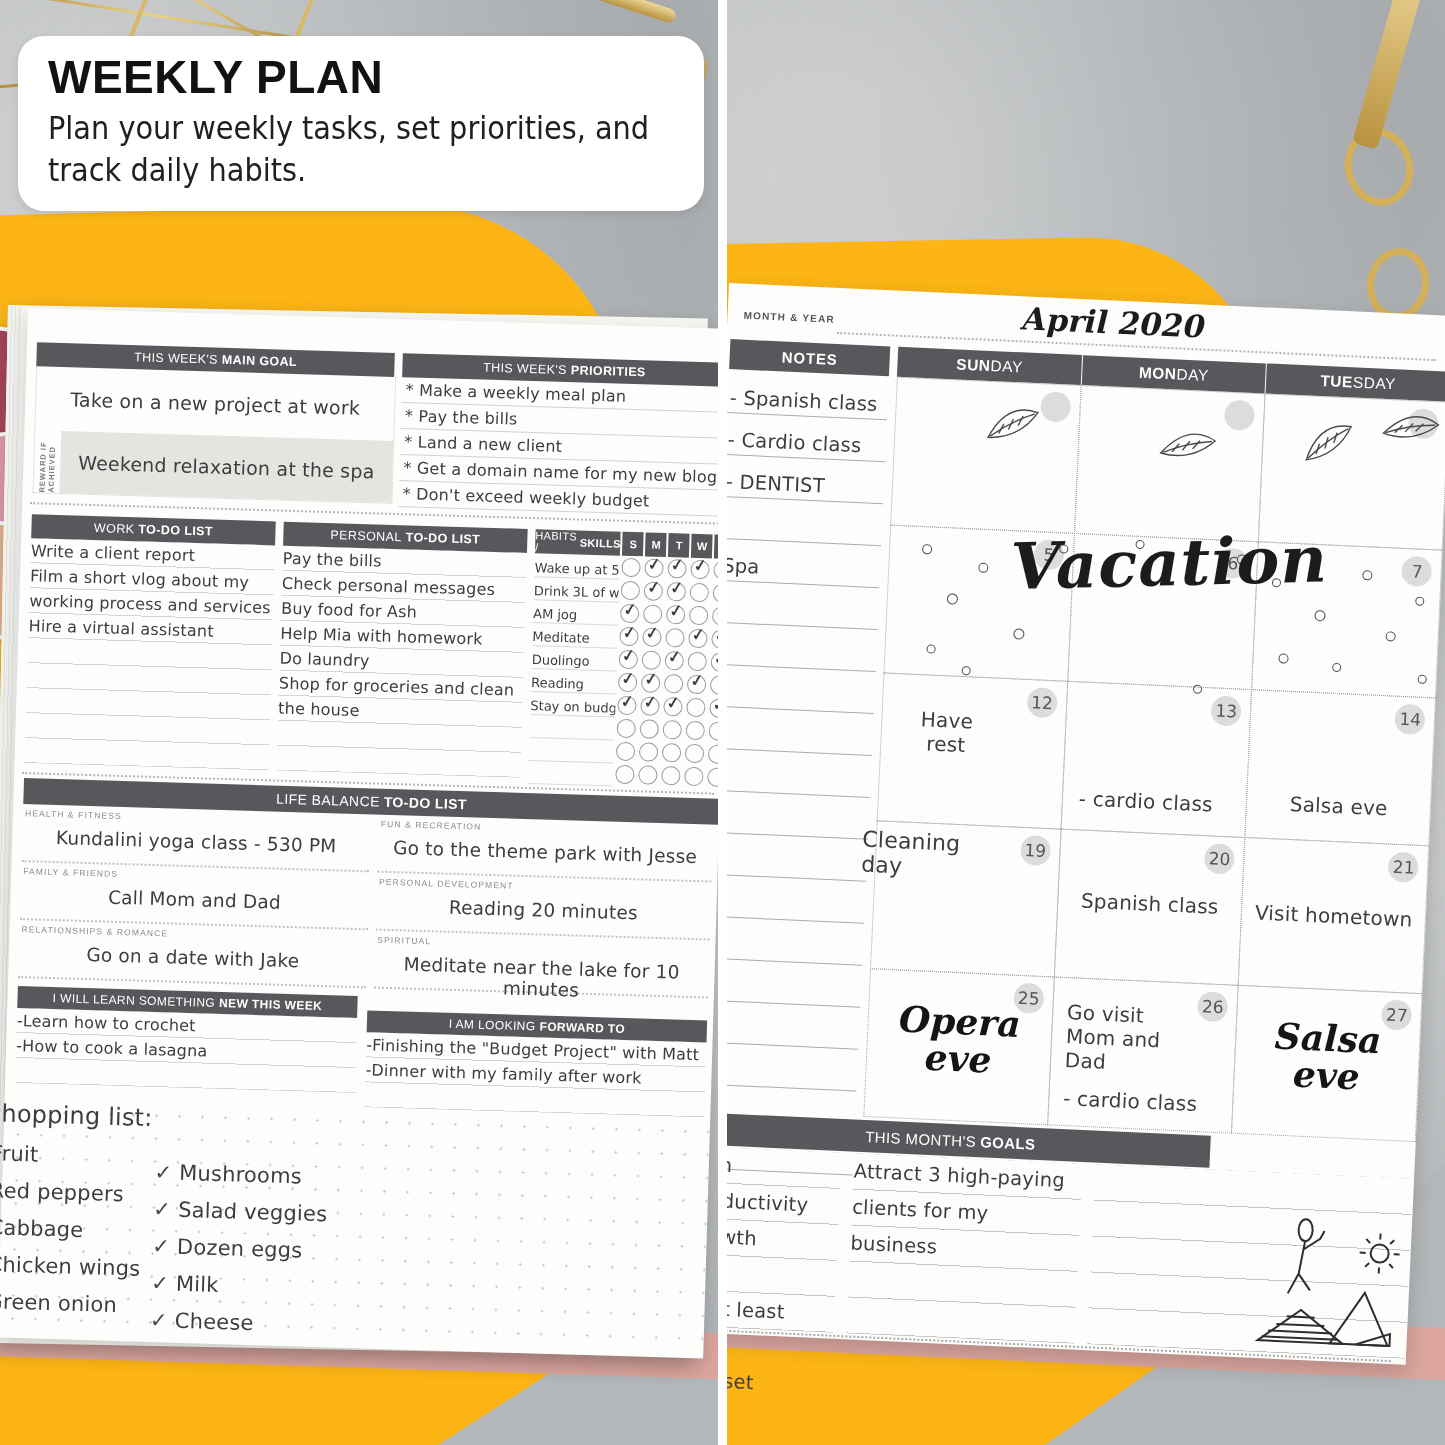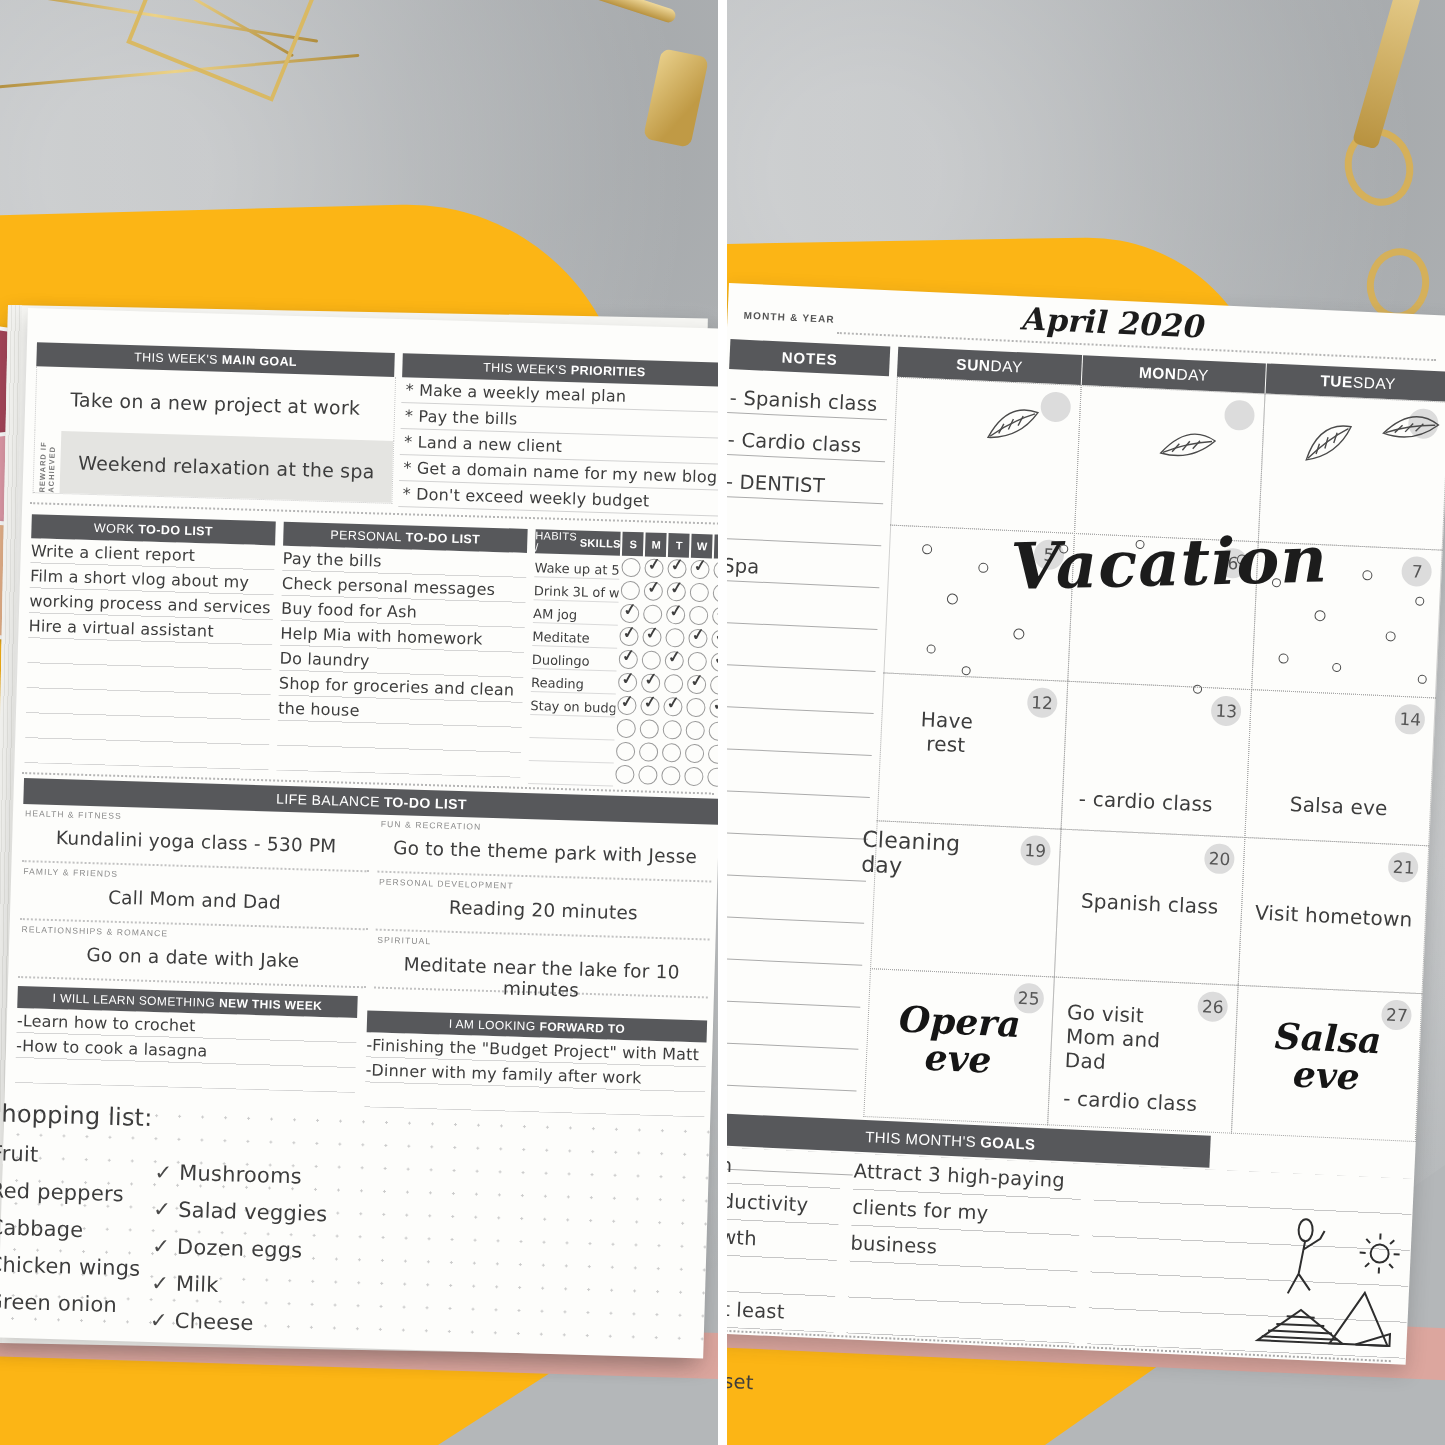--- a/index.html
+++ b/index.html
@@ -441,20 +441,24 @@
       </div>
     <div class="abs hw shop" id="shop-col2" style="left:152px;top:842px">
         <p><span class="chk">✓</span><span>Mushrooms</span></p>
         <p><span class="chk">✓</span><span>Salad veggies</span></p>
         <p><span class="chk">✓</span><span>Dozen eggs</span></p>
         <p><span class="chk">✓</span><span>Milk</span></p>
         <p><span class="chk">✓</span><span>Cheese</span></p>
       </div>
   </div>
 
+  <div class="caption" id="caption-left">
+    <div class="cap-title">WEEKLY PLAN</div>
+    <div class="cap-sub">Plan your weekly tasks, set priorities, and track daily habits.</div>
+  </div>
 </div>
 
 <div class="panel" id="panel-right">
   <div class="concrete"></div>
   <div class="gold-ring" style="left:618px;top:128px;width:54px;height:64px;transform:rotate(-15deg)"></div>
   <div class="gold-ring" style="left:640px;top:248px;width:48px;height:58px;transform:rotate(10deg)"></div>
   <div class="gold-rod" style="left:652px;top:-50px;width:26px;height:200px;transform:rotate(16deg)"></div>
   <div class="gold-rod" style="left:560px;top:380px;width:120px;height:26px;transform:rotate(24deg)"></div>
   <div class="yellow-mat"></div>
   <div class="concrete-corner"></div>

